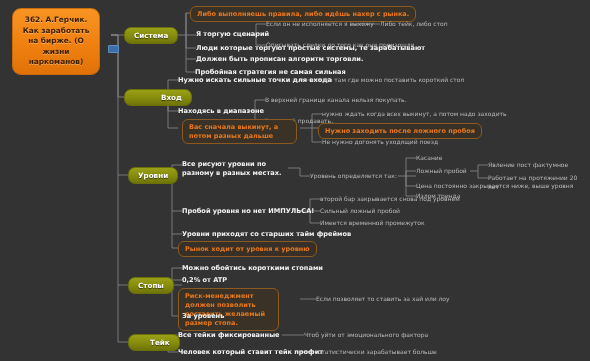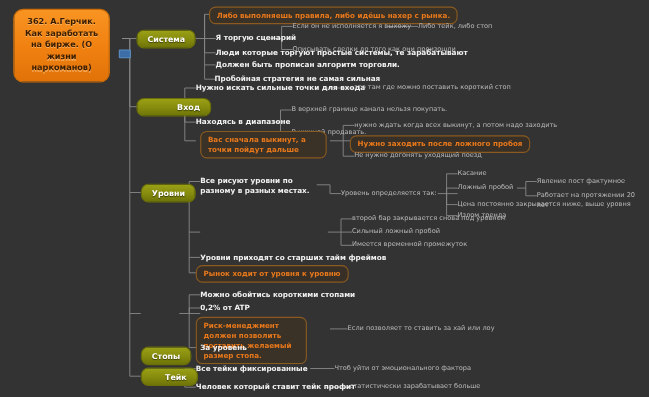--- a/index.html
+++ b/index.html
@@ -150,44 +150,45 @@
 
   <div class="node pill" style="left:124px;top:89px;padding-left:36px;">Вход</div>
 
   <div class="node leaf" style="left:178px;top:76px;">Нужно искать сильные точки для входа</div>
   <div class="node sub" style="left:322px;top:76px;">это там где можно поставить короткий стоп</div>
 
   <div class="node leaf" style="left:178px;top:107px;">Находясь в диапазоне</div>
   <div class="node sub" style="left:265px;top:96px;">В верхней границе канала нельзя покупать.</div>
   <div class="node sub" style="left:265px;top:117px;">В нижней продавать.</div>
 
-  <div class="node hl" style="left:182px;top:119px;width:115px;">Вас сначала выкинут, а точки пойдут дальше</div>
+  <div class="node hl" style="left:182px;top:119px;width:115px;">Вас сначала выкинут, а потом разных дальше</div>
   <div class="node sub" style="left:322px;top:110px;">нужно ждать когда всех выкинут, а потом надо заходить</div>
   <div class="node hl dim" style="left:318px;top:123px;">Нужно заходить после ложного пробоя</div>
   <div class="node sub" style="left:322px;top:138px;">Не нужно догонять уходящий поезд</div>
 
   <div class="node pill" style="left:128px;top:167px;">Уровни</div>
 
   <div class="node leaf" style="left:182px;top:160px;width:110px;">Все рисуют уровни по разному в разных местах.</div>
   <div class="node sub" style="left:310px;top:172px;">Уровень определяется так:</div>
   <div class="node sub" style="left:416px;top:154px;">Касание</div>
   <div class="node sub" style="left:416px;top:167px;">Ложный пробой</div>
   <div class="node sub" style="left:488px;top:161px;">Явление пост фактумное</div>
   <div class="node sub" style="left:488px;top:174px;">Работает на протяжении 20 лет</div>
   <div class="node sub" style="left:416px;top:182px;">Цена постоянно закрывается ниже, выше уровня</div>
   <div class="node sub" style="left:416px;top:192px;">Излом тренда</div>
 
+  <div class="node leaf" style="left:182px;top:207px;">Пробой уровня но нет ИМПУЛЬСА!</div>
   <div class="node sub" style="left:320px;top:195px;">второй бар закрывается снова под уровнем</div>
   <div class="node sub" style="left:320px;top:207px;">Сильный ложный пробой</div>
   <div class="node sub" style="left:320px;top:219px;">Имеется временной промежуток</div>
 
   <div class="node hl dim" style="left:178px;top:241px;">Рынок ходит от уровня к уровню</div>
   <div class="node leaf" style="left:182px;top:230px;">Уровни приходят со старших тайм фреймов</div>
 
-  <div class="node pill" style="left:128px;top:277px;margin-top:38px;">Стопы</div>
+  <div class="node pill" style="left:128px;top:277px;">Стопы</div>
 
   <div class="node leaf" style="left:182px;top:264px;">Можно обойтись короткими стопами</div>
   <div class="node leaf" style="left:182px;top:276px;">0,2% от ATP</div>
   <div class="node hl" style="left:178px;top:288px;width:101px;">Риск-менеджмент должен позволить поставить желаемый размер стопа.</div>
   <div class="node sub" style="left:316px;top:295px;">Если позволяет то ставить за хай или лоу</div>
   <div class="node leaf" style="left:182px;top:312px;">За уровень</div>
 
   <div class="node pill" style="left:128px;top:334px;padding-left:21px;">Тейк</div>
 
   <div class="node leaf" style="left:178px;top:331px;">Все тейки фиксированные</div>

